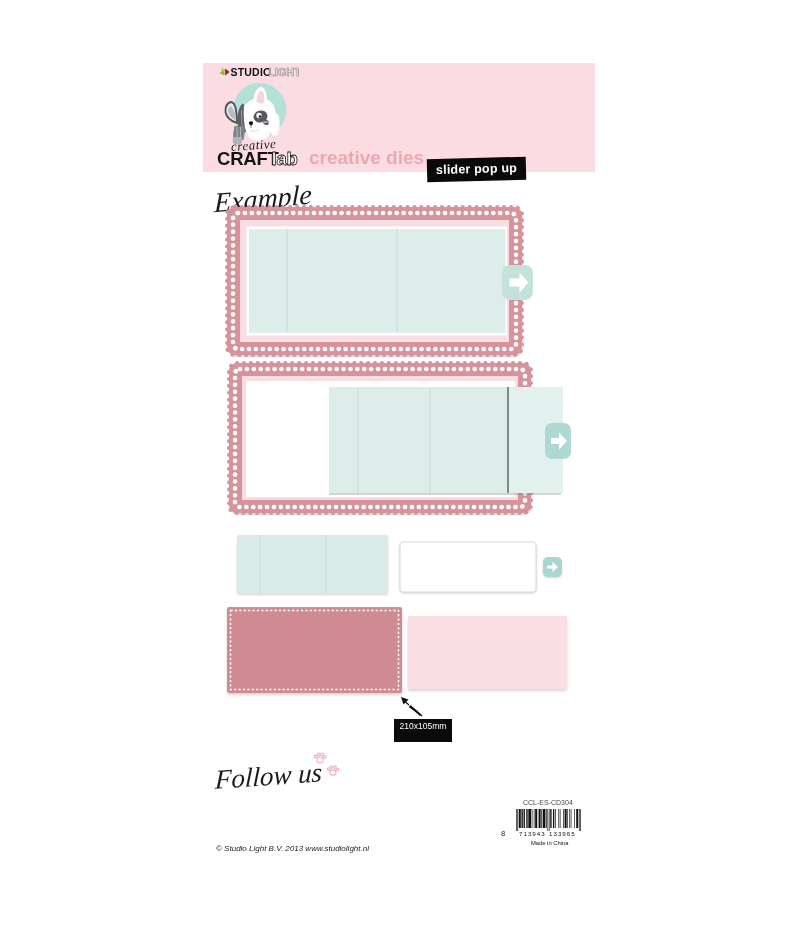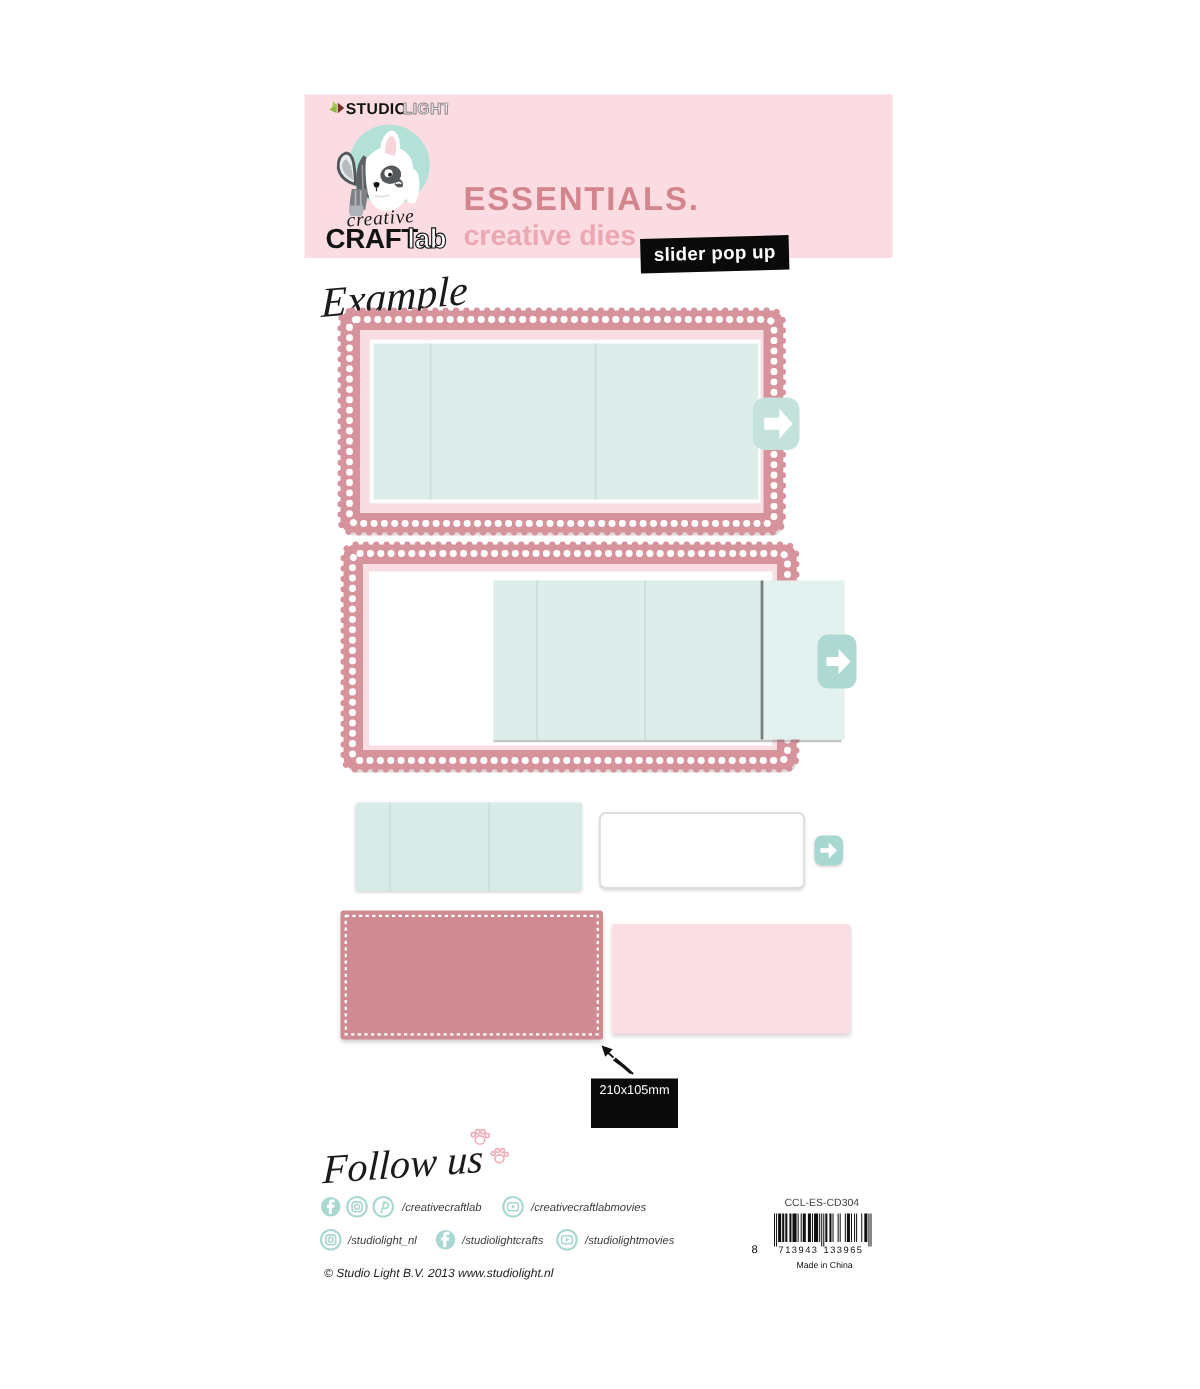--- a/index.html
+++ b/index.html
@@ -67,21 +67,20 @@
 
 <div class="abs script" style="left:231px;top:137px;width:60px;font-size:13px;transform:rotate(-4deg);letter-spacing:0.5px;">creative</div>
 
 <div class="abs" style="left:216px;top:148px;width:90px;height:21px;text-decoration:underline;">
 <svg width="90" height="21" viewBox="0 0 90 21">
   <text x="1" y="17" font-family="Liberation Sans,sans-serif" font-size="18.5" font-weight="bold" fill="#131313" letter-spacing="-0.2">CRAFT</text>
   <text x="55.5" y="17" font-family="Liberation Sans,sans-serif" font-size="18.5" font-weight="bold" fill="#ffffff" stroke="#131313" stroke-width="0.8" letter-spacing="-0.2">lab</text>
 </svg>
 </div>
 
-<div class="abs" style="left:309px;top:120px;font-size:22px;font-weight:bold;color:#d2858d;letter-spacing:1.2px;">ESSENTIALS.</div>
 
 <div class="abs" style="left:309px;top:147px;font-size:19px;font-weight:bold;color:#eca8b2;letter-spacing:0px;">creative dies</div>
 
 <div class="abs" style="left:427px;top:158px;width:99px;height:23px;background:#0a0a0a;transform:rotate(-1.5deg);color:#fff;font-size:12.5px;font-weight:bold;text-align:center;line-height:23px;letter-spacing:0.2px;">slider pop up</div>
 
 <div class="abs script" style="left:214px;top:183px;font-size:28px;transform:rotate(-5deg) skewX(-6deg);">Example</div>
 
 <div class="abs" style="left:220px;top:200px;width:330px;height:165px;">
 <svg width="330" height="165" viewBox="0 0 330 165">
 
@@ -166,85 +165,42 @@
 </div>
 
 <div class="abs" style="left:396px;top:694px;width:32px;height:24px;">
 <svg width="32" height="24" viewBox="0 0 32 24">
   <path d="M26,22 Q21,17 14,11.5 M24.5,21.5 Q19,16.5 13,12.5" stroke="#111" stroke-width="1.3" fill="none"></path>
   <path d="M5,3 L12.5,5.5 L7.5,10.5 Z" fill="#111"></path>
   <path d="M9,7.5 L13,11" stroke="#111" stroke-width="1.2"></path>
 </svg>
 </div>
 
-<div class="abs" style="left:394px;top:719px;width:58px;height:33px;background:#0a0a0a;color:#fff;font-size:8.5px;text-align:center;line-height:15px;">210x105mm</div>
+<div class="abs" style="left:394px;top:719px;width:58px;height:23px;background:#0a0a0a;color:#fff;font-size:8.5px;text-align:center;line-height:15px;">210x105mm</div>
 
 <div class="abs script" style="left:215px;top:761px;font-size:27px;transform:rotate(-4deg) skewX(-6deg);">Follow us</div>
 
 <div class="abs" style="left:311px;top:751px;width:32px;height:30px;">
 <svg width="32" height="30" viewBox="0 0 32 30">
   <g stroke="#f2afba" stroke-width="1.1" fill="none">
     <ellipse cx="9" cy="9" rx="3.2" ry="2.8"></ellipse>
     <circle cx="4.5" cy="5.5" r="1.4"></circle>
           <circle cx="7.5" cy="3.5" r="1.4"></circle>
           <circle cx="11" cy="3.5" r="1.4"></circle>
           <circle cx="13.8" cy="6" r="1.4"></circle>
     <ellipse cx="22" cy="21.5" rx="3" ry="2.6"></ellipse>
     <circle cx="17.8" cy="18" r="1.3"></circle>
           <circle cx="20.5" cy="16" r="1.3"></circle>
           <circle cx="24" cy="16" r="1.3"></circle>
           <circle cx="26.5" cy="18.5" r="1.3"></circle>
   </g>
 </svg>
 </div>
 
-<div class="abs" style="left:212px;top:796px;width:380px;height:17px;">
-<svg width="380" height="17" viewBox="0 0 380 17">
-
-  <circle cx="8.5" cy="8.5" r="6.5" fill="#a9d8d2"></circle>
-  <path d="M9.5,5.2 h1.6 v-2 h-1.9 c-1.4,0-2.2,1-2.2,2.4 v1.4 h-1.4 v2 h1.4 v4.5 h2.1 v-4.5 h1.6 l0.3,-2 h-1.9 v-1.2 c0,-0.4,0.2,-0.6,0.4,-0.6 Z" fill="#fff" transform="scale(0.95) translate(0.6,0.6)"></path>
-
-  <circle cx="26" cy="8.5" r="6.5" fill="#fff" stroke="#a9d8d2" stroke-width="1.4"></circle>
-  <rect x="22.7" y="5.2" width="6.6" height="6.6" rx="2" fill="none" stroke="#a9d8d2" stroke-width="1.1"></rect>
-  <circle cx="26" cy="8.5" r="1.6" fill="none" stroke="#a9d8d2" stroke-width="1"></circle>
-
-  <circle cx="43.5" cy="8.5" r="6.5" fill="#fff" stroke="#a9d8d2" stroke-width="1.4"></circle>
-  <path d="M42,12.8 L44.2,4.6 M43.6,6.5 q3,-1.8 3.4,0.8 q0.2,2.6-3.6,2.2" stroke="#a9d8d2" stroke-width="1.1" fill="none"></path>
-
-  <text x="56" y="11.5" font-size="7.5" font-style="italic" fill="#3a3a3a">/creativecraftlab</text>
-
-  <circle cx="130" cy="8.5" r="6.5" fill="#fff" stroke="#a9d8d2" stroke-width="1.4"></circle>
-  <rect x="126.4" y="5.8" width="7.2" height="5.4" rx="1.6" fill="none" stroke="#a9d8d2" stroke-width="1"></rect>
-  <path d="M129.3,7.2 l2.4,1.3 l-2.4,1.3 Z" fill="#a9d8d2"></path>
-
-  <text x="142" y="11.5" font-size="7.5" font-style="italic" fill="#3a3a3a">/creativecraftlabmovies</text>
-</svg>
-</div>
-
-<div class="abs" style="left:212px;top:818px;width:380px;height:17px;">
-<svg width="380" height="17" viewBox="0 0 380 17">
-
-  <circle cx="8.5" cy="8.5" r="6.5" fill="#fff" stroke="#a9d8d2" stroke-width="1.4"></circle>
-  <rect x="5.2" y="5.2" width="6.6" height="6.6" rx="2" fill="none" stroke="#a9d8d2" stroke-width="1.1"></rect>
-  <circle cx="8.5" cy="8.5" r="1.6" fill="none" stroke="#a9d8d2" stroke-width="1"></circle>
-
-  <text x="20" y="11.5" font-size="7.5" font-style="italic" fill="#3a3a3a">/studiolight_nl</text>
-
-  <circle cx="85" cy="8.5" r="6.5" fill="#a9d8d2"></circle>
-  <path d="M86,5.2 h1.6 v-2 h-1.9 c-1.4,0-2.2,1-2.2,2.4 v1.4 h-1.4 v2 h1.4 v4.5 h2.1 v-4.5 h1.6 l0.3,-2 h-1.9 v-1.2 c0,-0.4,0.2,-0.6,0.4,-0.6 Z" fill="#fff"></path>
-
-  <text x="96" y="11.5" font-size="7.5" font-style="italic" fill="#3a3a3a">/studiolightcrafts</text>
-
-  <circle cx="166" cy="8.5" r="6.5" fill="#fff" stroke="#a9d8d2" stroke-width="1.4"></circle>
-  <rect x="162.4" y="5.8" width="7.2" height="5.4" rx="1.6" fill="none" stroke="#a9d8d2" stroke-width="1"></rect>
-  <path d="M165.3,7.2 l2.4,1.3 l-2.4,1.3 Z" fill="#a9d8d2"></path>
-
-  <text x="178" y="11.5" font-size="7.5" font-style="italic" fill="#3a3a3a">/studiolightmovies</text>
-</svg>
-</div>
+
 
 <div class="abs" style="left:216px;top:844px;font-size:8px;font-style:italic;color:#222;">© Studio Light B.V. 2013 www.studiolight.nl</div>
 
 <div class="abs" style="left:523px;top:799px;font-size:7px;color:#444;">CCL-ES-CD304</div>
 
 <div class="abs" style="left:498px;top:806px;width:92px;height:42px;">
 <svg width="92" height="42" viewBox="0 0 92 42">
   <text x="3" y="29.5" font-size="7.5" fill="#111">8</text>
   <g fill="#111">
     <rect x="18.00" y="3" width="0.68" height="22"></rect>

